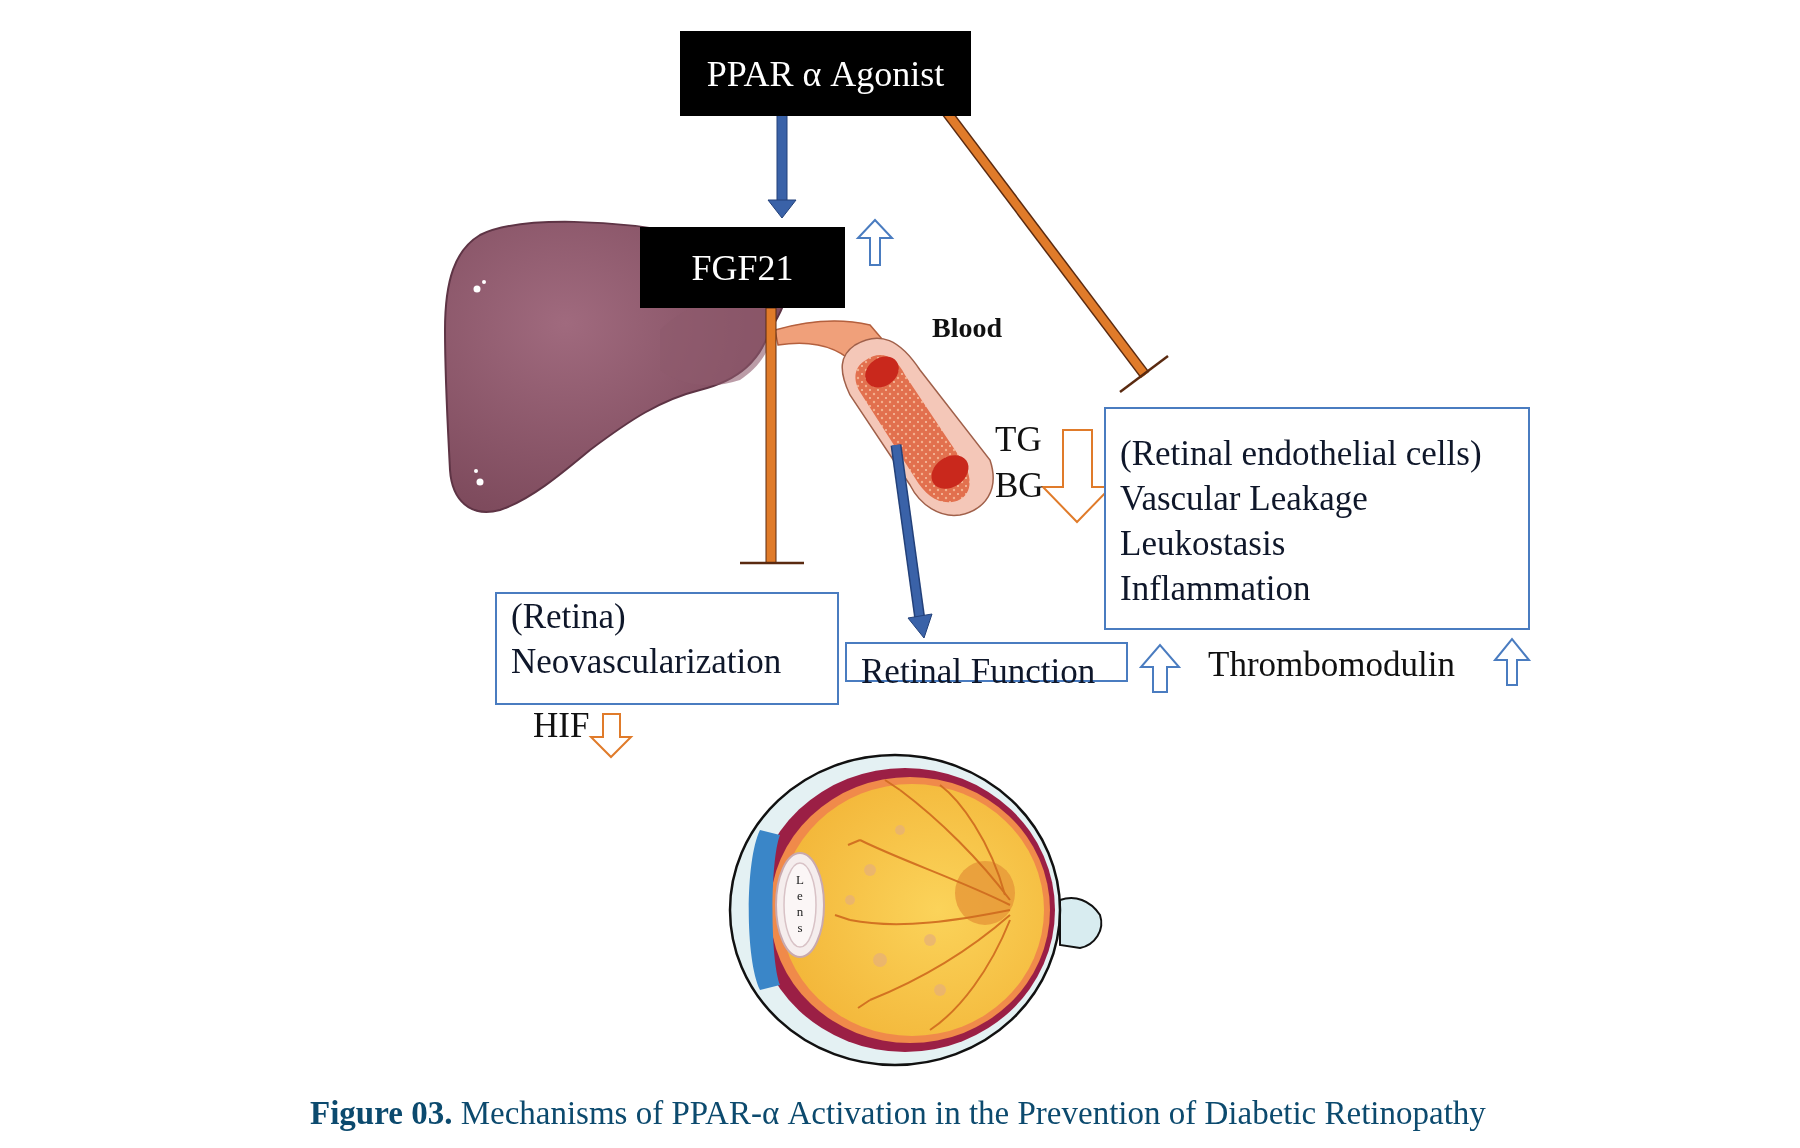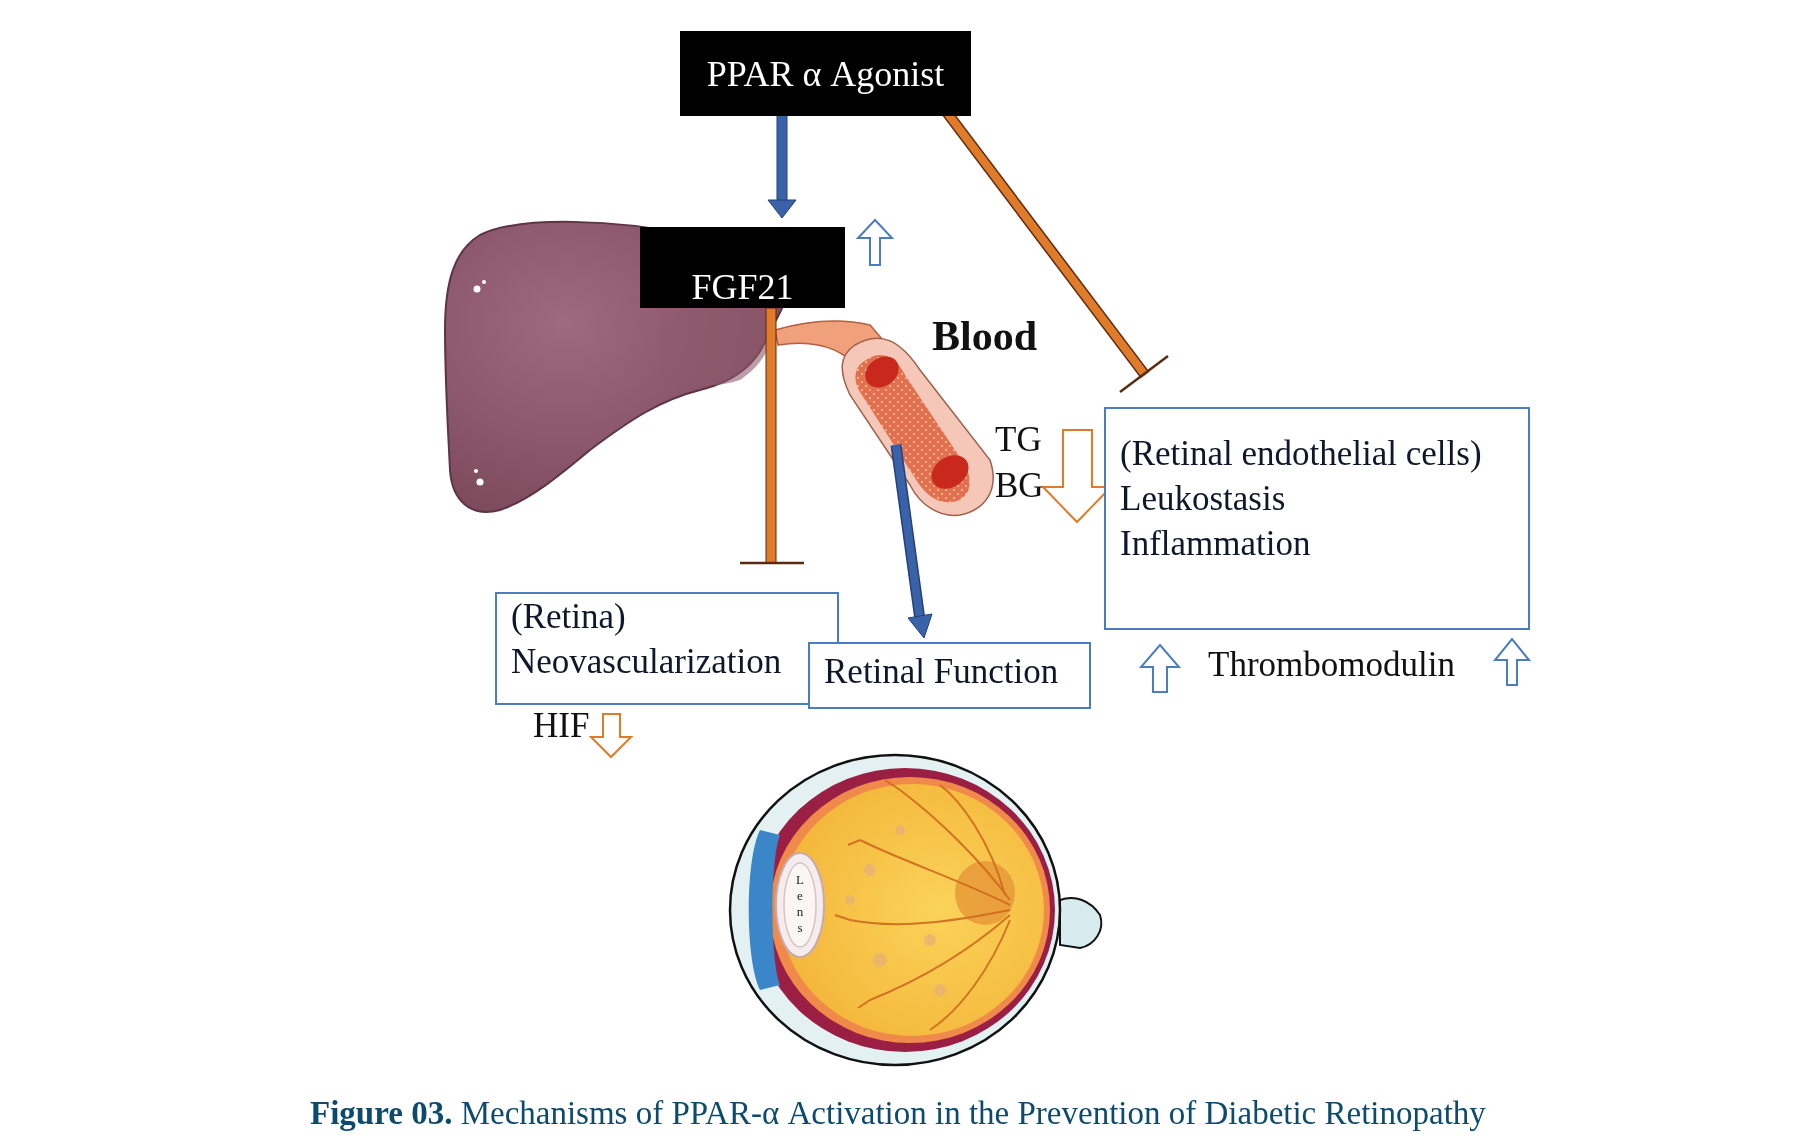--- a/index.html
+++ b/index.html
@@ -119,40 +119,41 @@
     <polygon points="1153,692 1153,667 1141,667 1160,645 1179,667 1167,667 1167,692" fill="#fff" stroke="#4a7cc0" stroke-width="2"></polygon>
   </g>
   <g>
     <polygon points="1507,685 1507,660 1495,660 1512,639 1529,660 1517,660 1517,685" fill="#fff" stroke="#4a7cc0" stroke-width="2"></polygon>
   </g>
 </svg>
 
 <div class="abs blackbox" style="left:680px; top:31px; width:291px; height:85px;">
   <span>PPAR α Agonist</span>
 </div>
-<div class="abs blackbox" style="left:640px; top:227px; width:205px; height:81px;align-items:flex-end;">
+<div class="abs blackbox" style="left:640px; top:227px; width:205px; height:81px;">
   <span>FGF21</span>
 </div>
 
-<div class="abs label" style="left:932px; top:312px; font-weight:bold; font-size:42px;">Blood</div>
+<div class="abs label" style="left:932px; top:312px; font-weight:bold; font-size:28px;">Blood</div>
 <div class="abs label" style="left:995px; top:420px;">TG</div>
 <div class="abs label" style="left:995px; top:466px;">BG</div>
 
 <div class="abs bluebox" style="left:1104px; top:407px; width:426px; height:223px; padding:22px 14px;">
   <div>(Retinal endothelial cells)</div>
+  <div>Vascular Leakage</div>
   <div>Leukostasis</div>
   <div>Inflammation</div>
 </div>
 
 <div class="abs bluebox" style="left:495px; top:592px; width:344px; height:113px; padding:0 14px;">
   <div>(Retina)</div>
   <div>Neovascularization</div>
 </div>
 
-<div class="abs bluebox" style="left:808px; top:642px; width:283px; height:67px; padding:5px 14px;">
+<div class="abs bluebox" style="left:845px; top:642px; width:283px; height:40px; padding:5px 14px;">
   <div>Retinal Function</div>
 </div>
 
 <div class="abs label" style="left:1208px; top:645px;">Thrombomodulin</div>
 <div class="abs label" style="left:533px; top:706px;">HIF</div>
 
 <div class="abs caption" style="left:310px; top:1095px;">
   <b>Figure 03.</b><span> Mechanisms of PPAR-α Activation in the Prevention of Diabetic Retinopathy</span>
 </div>
 

